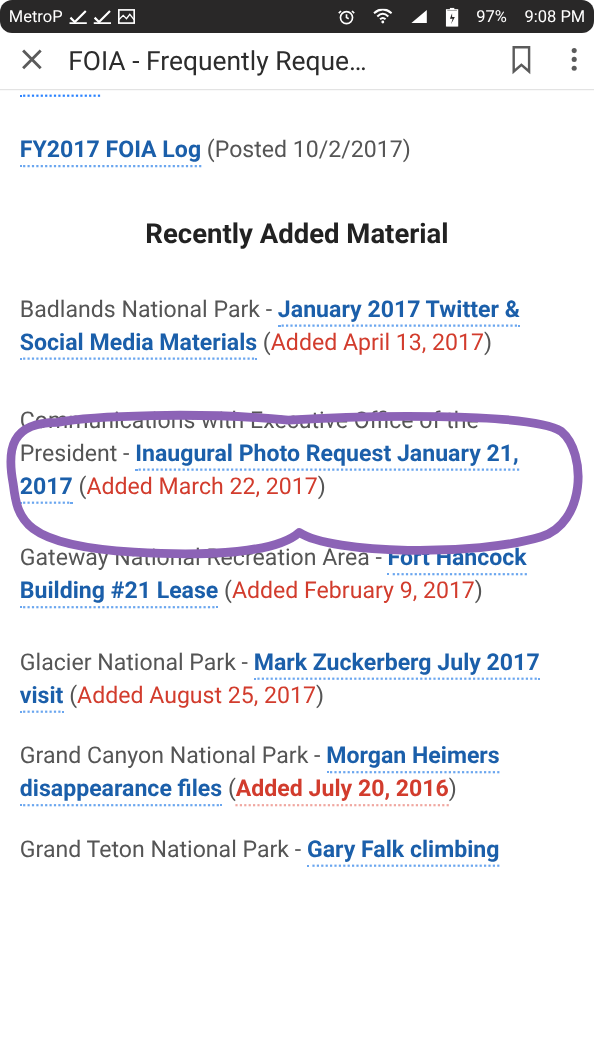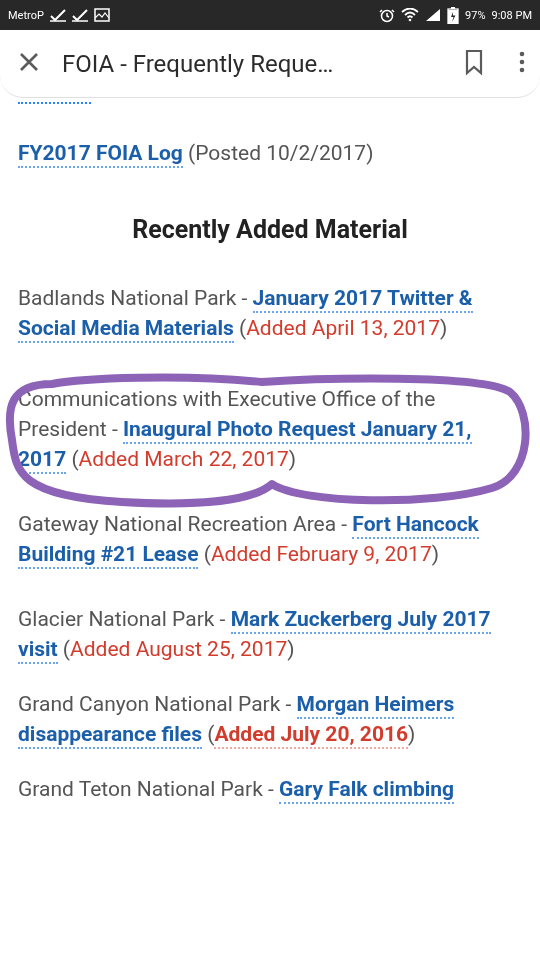--- a/index.html
+++ b/index.html
@@ -12,34 +12,34 @@
     position: relative;
   }
   .status-bar {
     height: 30px;
     background: #292828;
     color: #fff;
     display: flex;
     align-items: center;
     justify-content: space-between;
     padding: 10px 8px;
-    font-size: 11px;
+    font-size: 15px;
+    border-radius: 11px;
   }
   .status-left { display: flex; align-items: center; gap: 6px; }
-  .status-right { display: flex; align-items: center; gap: 6px; }
+  .status-right { display: flex; align-items: center; gap: 16px; }
   .status-bar svg { display: block; }
   .app-bar {
-    height: 68px;
+    height: 52px;
     background: #fff;
     display: flex;
     align-items: center;
     padding: 0 14px 0 18px;
     gap: 22px;
     border-bottom: 1px solid #e0e0e0;
-    border-radius: 23px;
   }
   .app-bar .title {
     flex: 1;
     font-size: 24px;
     color: #2c2c2c;
     white-space: nowrap;
     overflow: hidden;
   }
   .app-bar .close-icon, .app-bar .bookmark-icon, .app-bar .more-icon { color:#5b5b5b; }
   .content {

